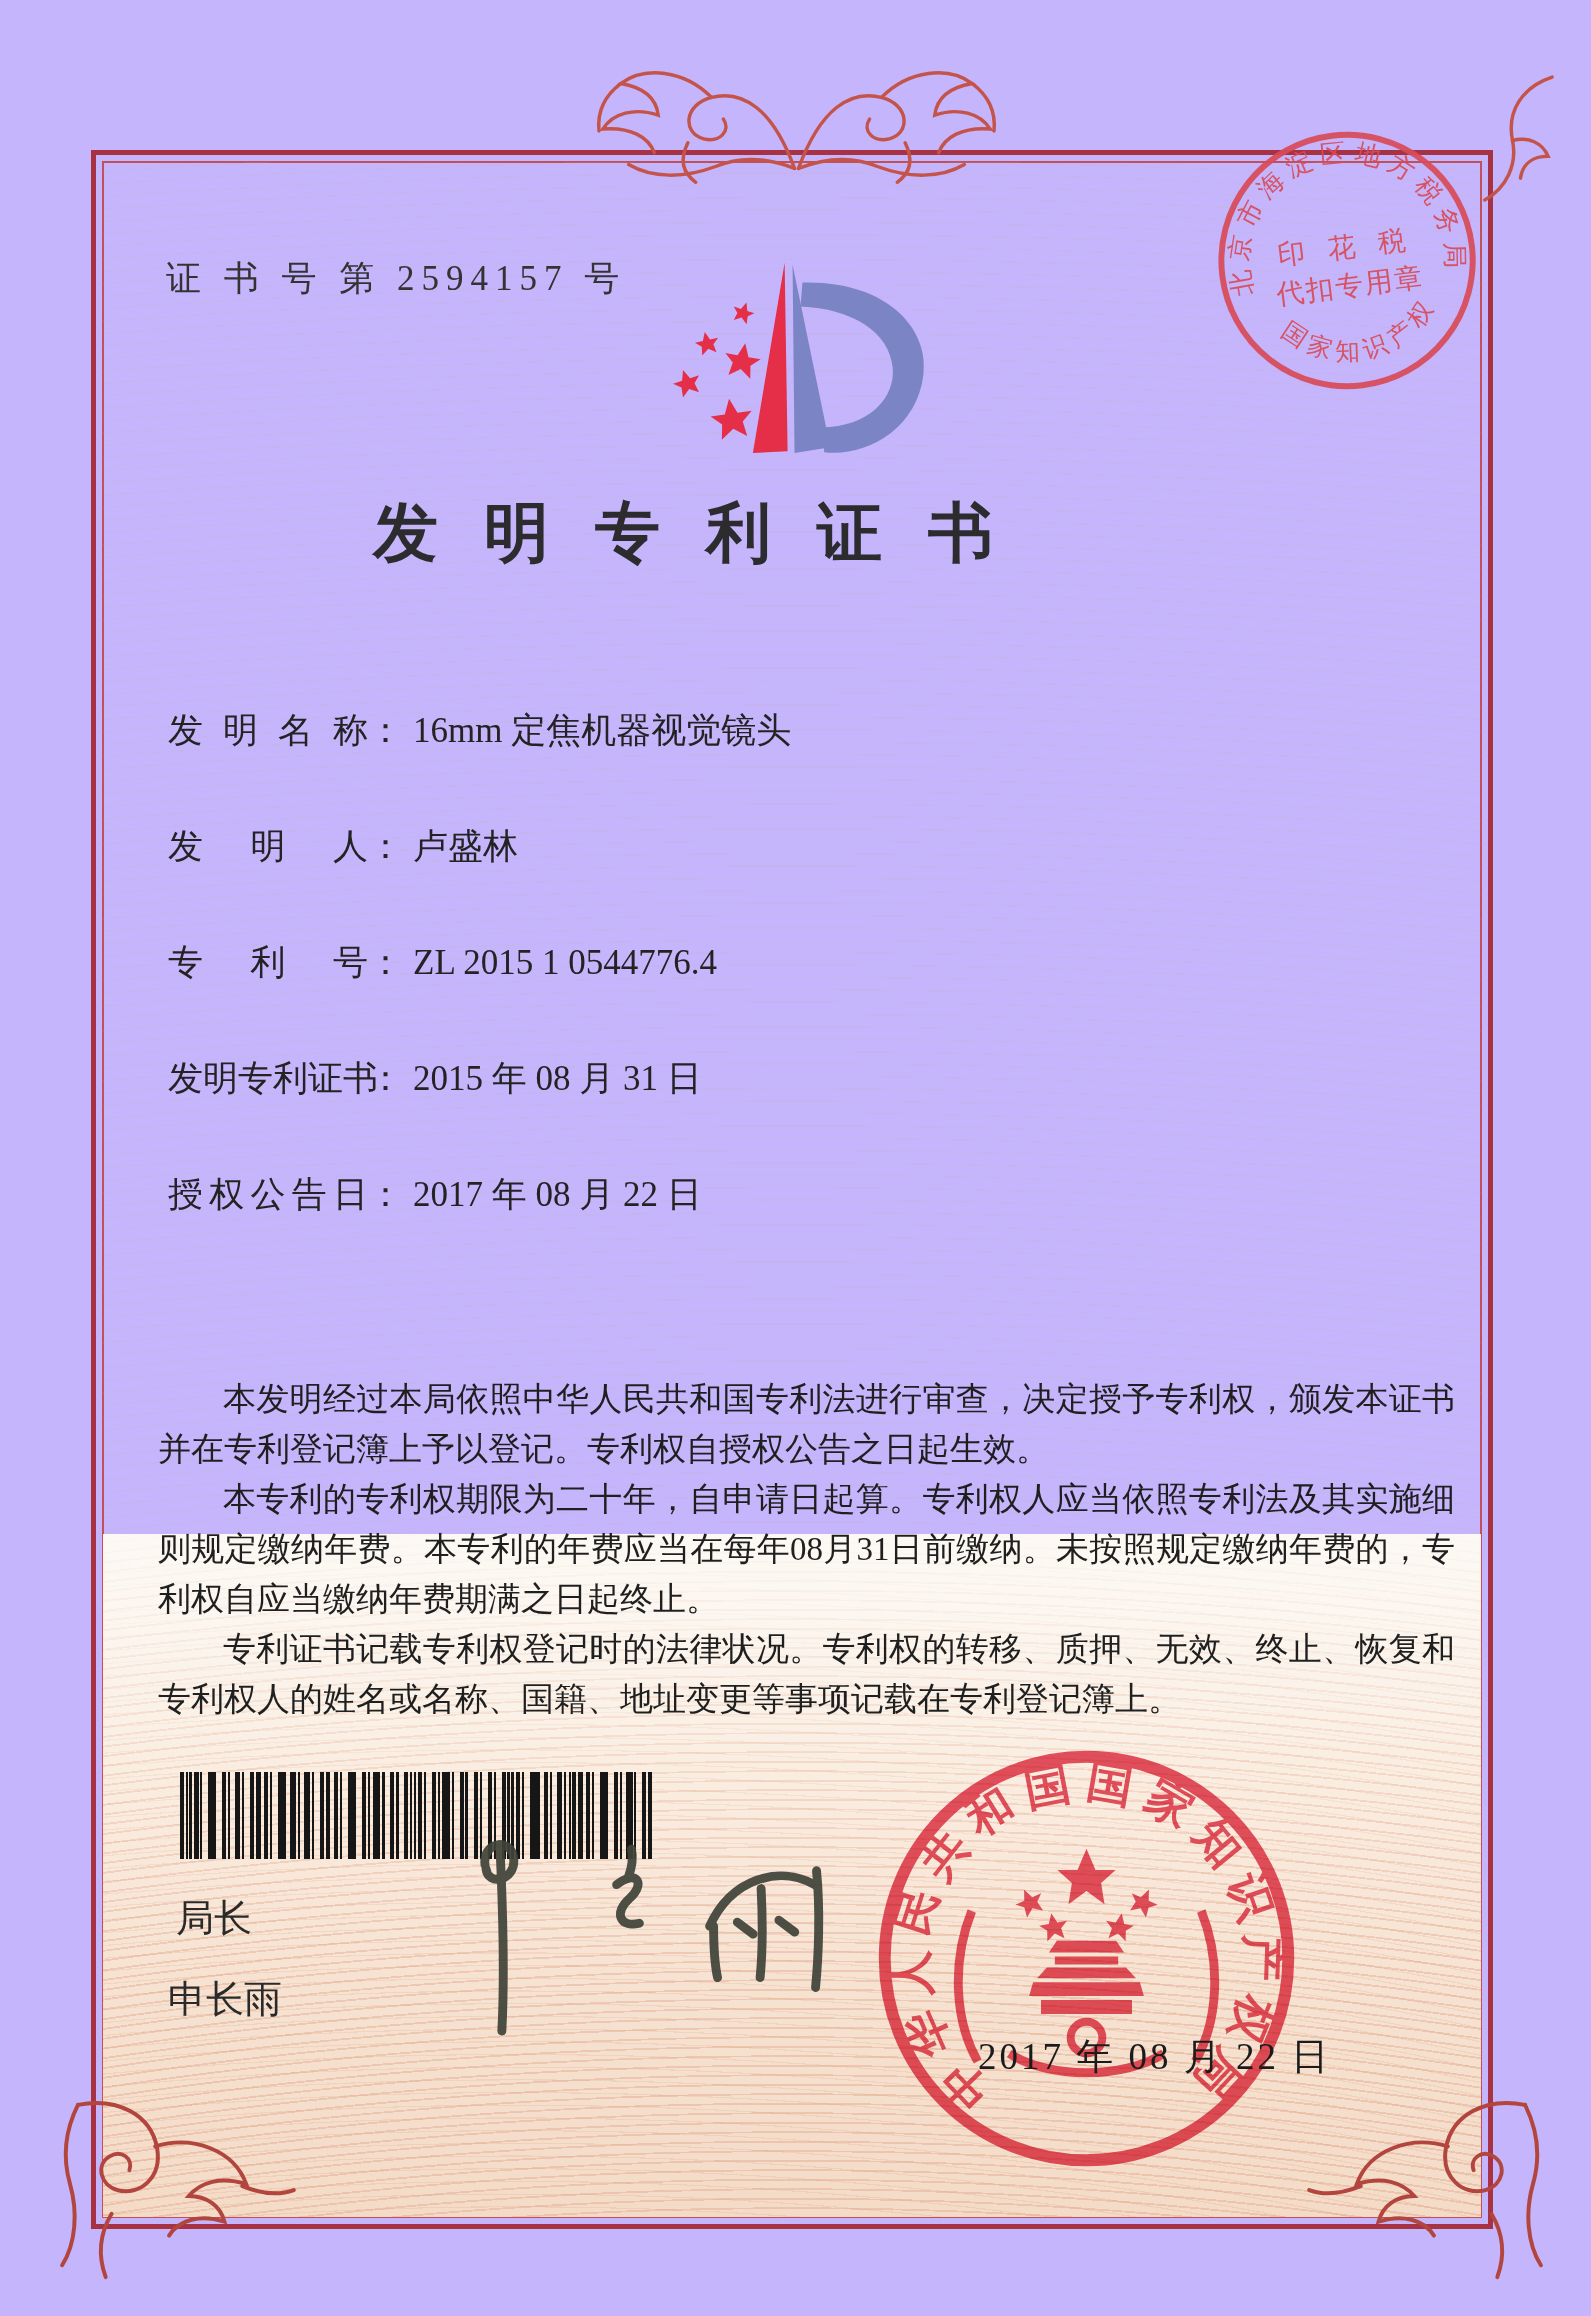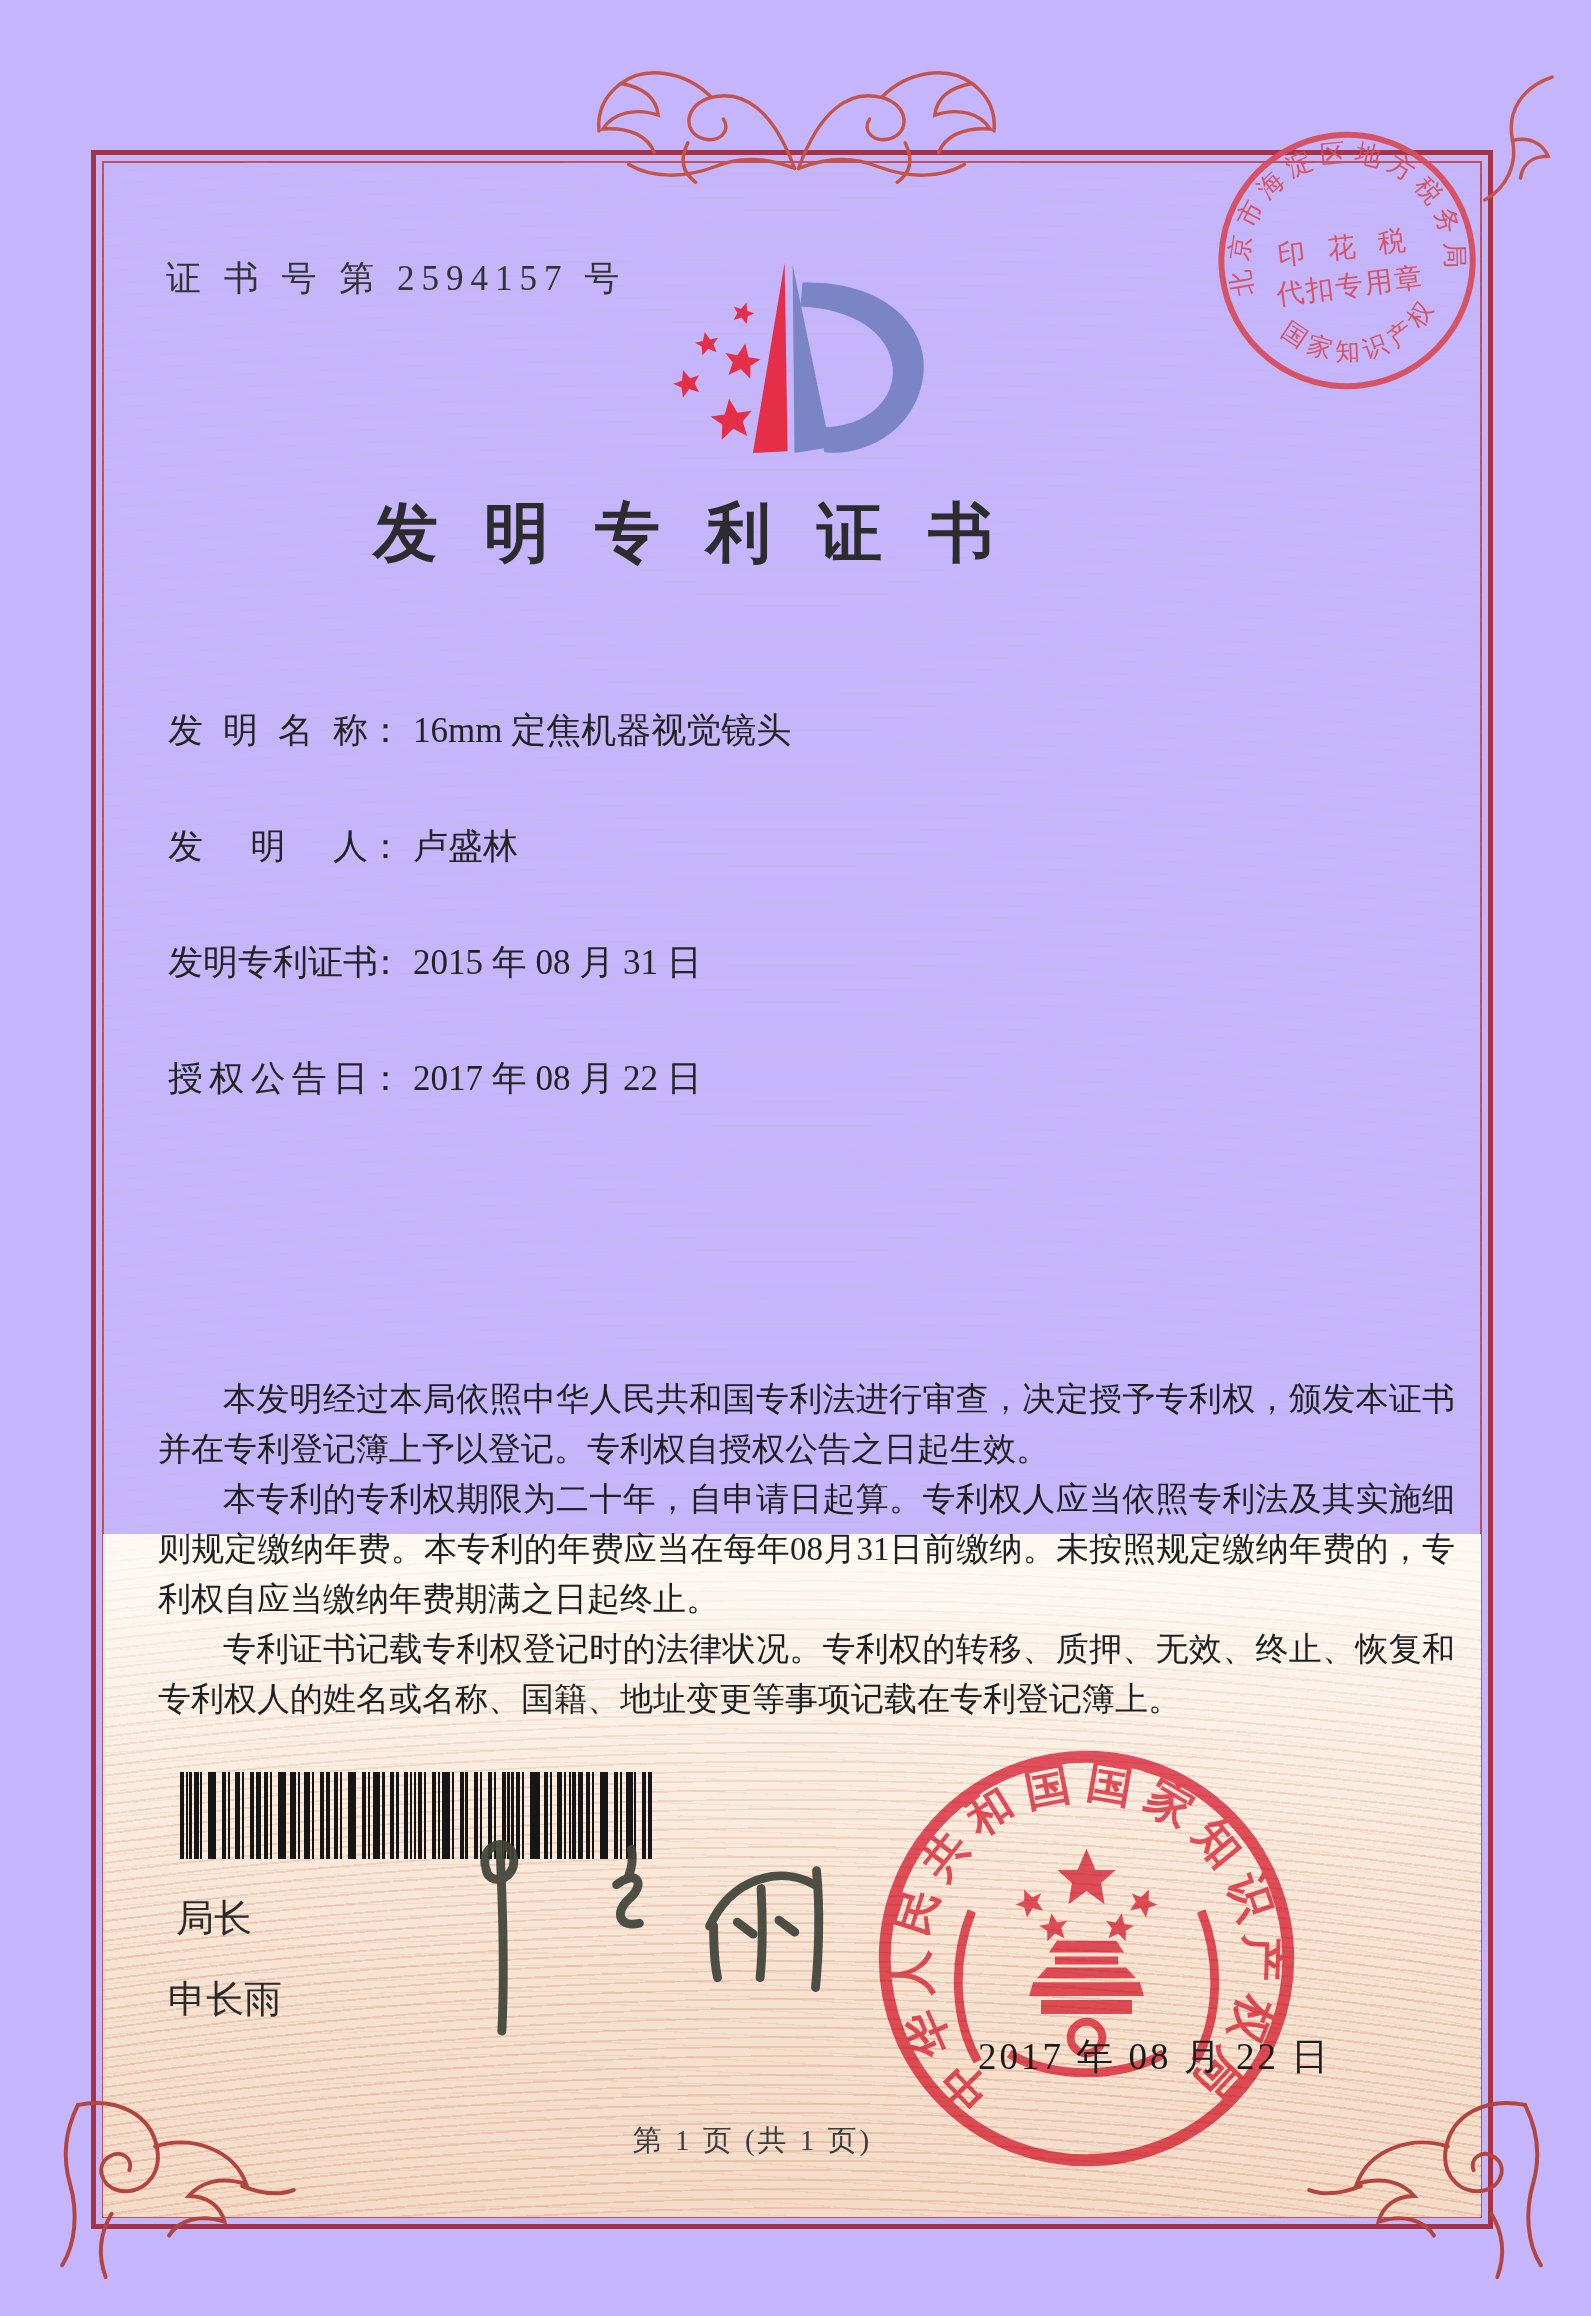--- a/index.html
+++ b/index.html
@@ -165,20 +165,23 @@
   </svg>
 
   <h1 class="title">发明专利证书</h1>
 
   <div class="fields">
     <div class="field-row">
       <span class="f-label">发明名称</span><span class="f-colon">：</span><span class="f-value">16mm 定焦机器视觉镜头</span>
     </div>
     <div class="field-row">
       <span class="f-label">发明人</span><span class="f-colon">：</span><span class="f-value">卢盛林</span>
+    </div>
+    <div class="field-row">
+      <span class="f-label">专利号</span><span class="f-colon">：</span><span class="f-value">ZL 2015 1 0544776.4</span>
     </div>
     <div class="field-row">
       <span class="f-label">发明专利证书</span><span class="f-colon">：</span><span class="f-value">2015 年 08 月 31 日</span>
     </div>
     <div class="field-row">
       <span class="f-label">授权公告日</span><span class="f-colon">：</span><span class="f-value">2017 年 08 月 22 日</span>
     </div>
   </div>
 
   <div class="body-text">
@@ -230,16 +233,15 @@
         <circle cx="230" cy="310" r="16" fill="none" stroke="#e4475c" stroke-width="8"></circle>
         <path d="M152,326 C192,352 268,352 308,326" fill="none" stroke="#e4475c" stroke-width="9"></path>
         <path d="M120,334 C96,292 94,232 114,182" fill="none" stroke="#e4475c" stroke-width="9"></path>
         <path d="M340,334 C364,292 366,232 346,182" fill="none" stroke="#e4475c" stroke-width="9"></path>
       </g>
     </g>
   </svg>
 
   <div class="seal-date">2017 年 08 月 22 日</div>
 
-  <div class="footer">第 1 页 (共 1 页)</div>
 
 </div>
 
 
 </body></html>

